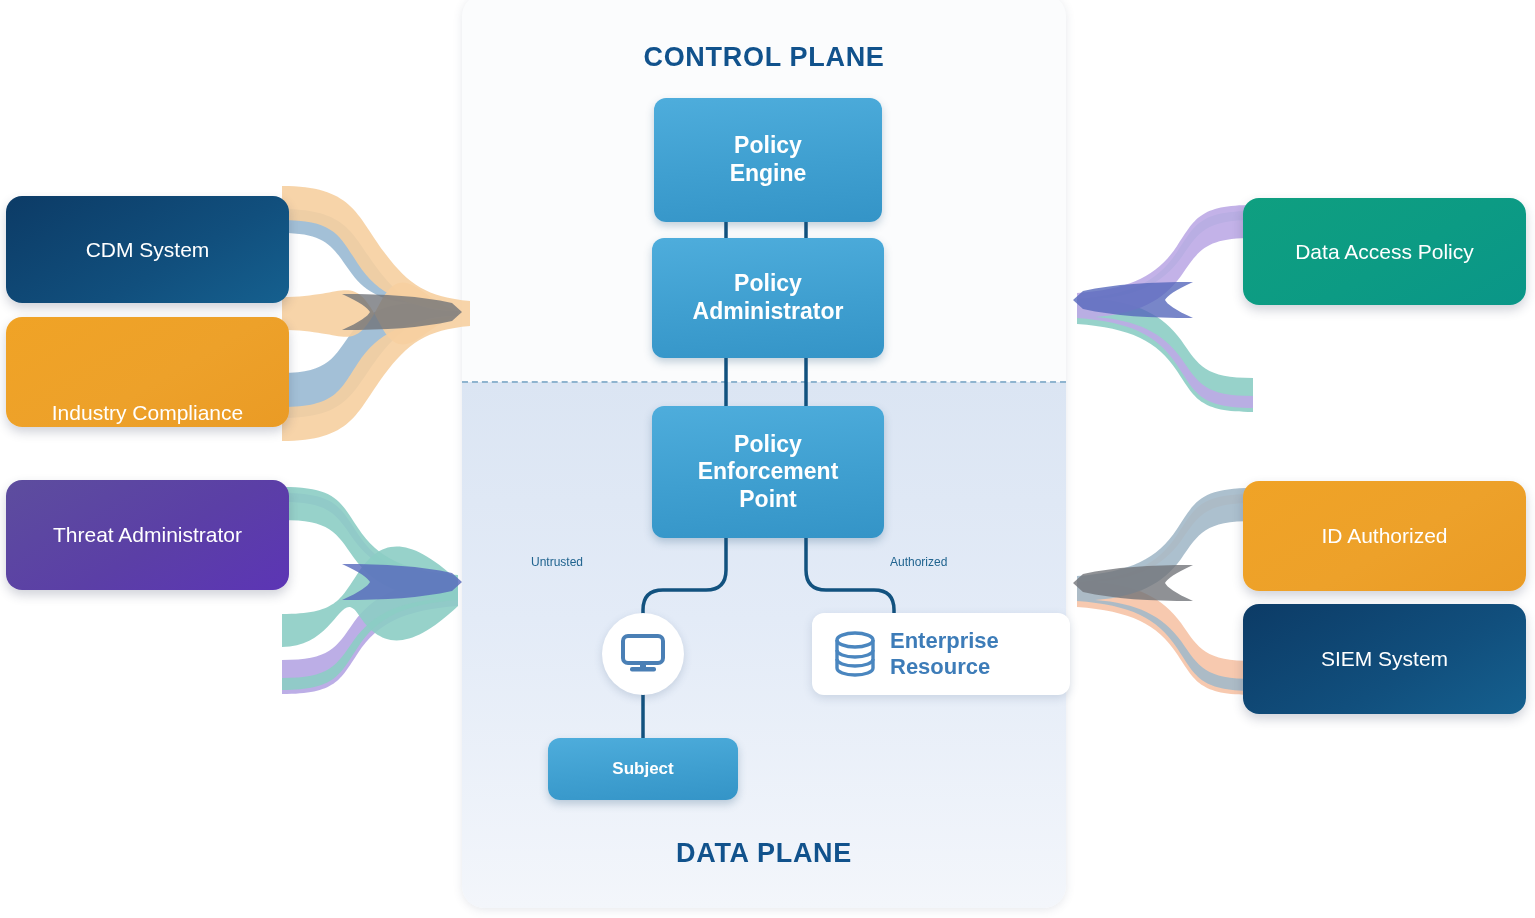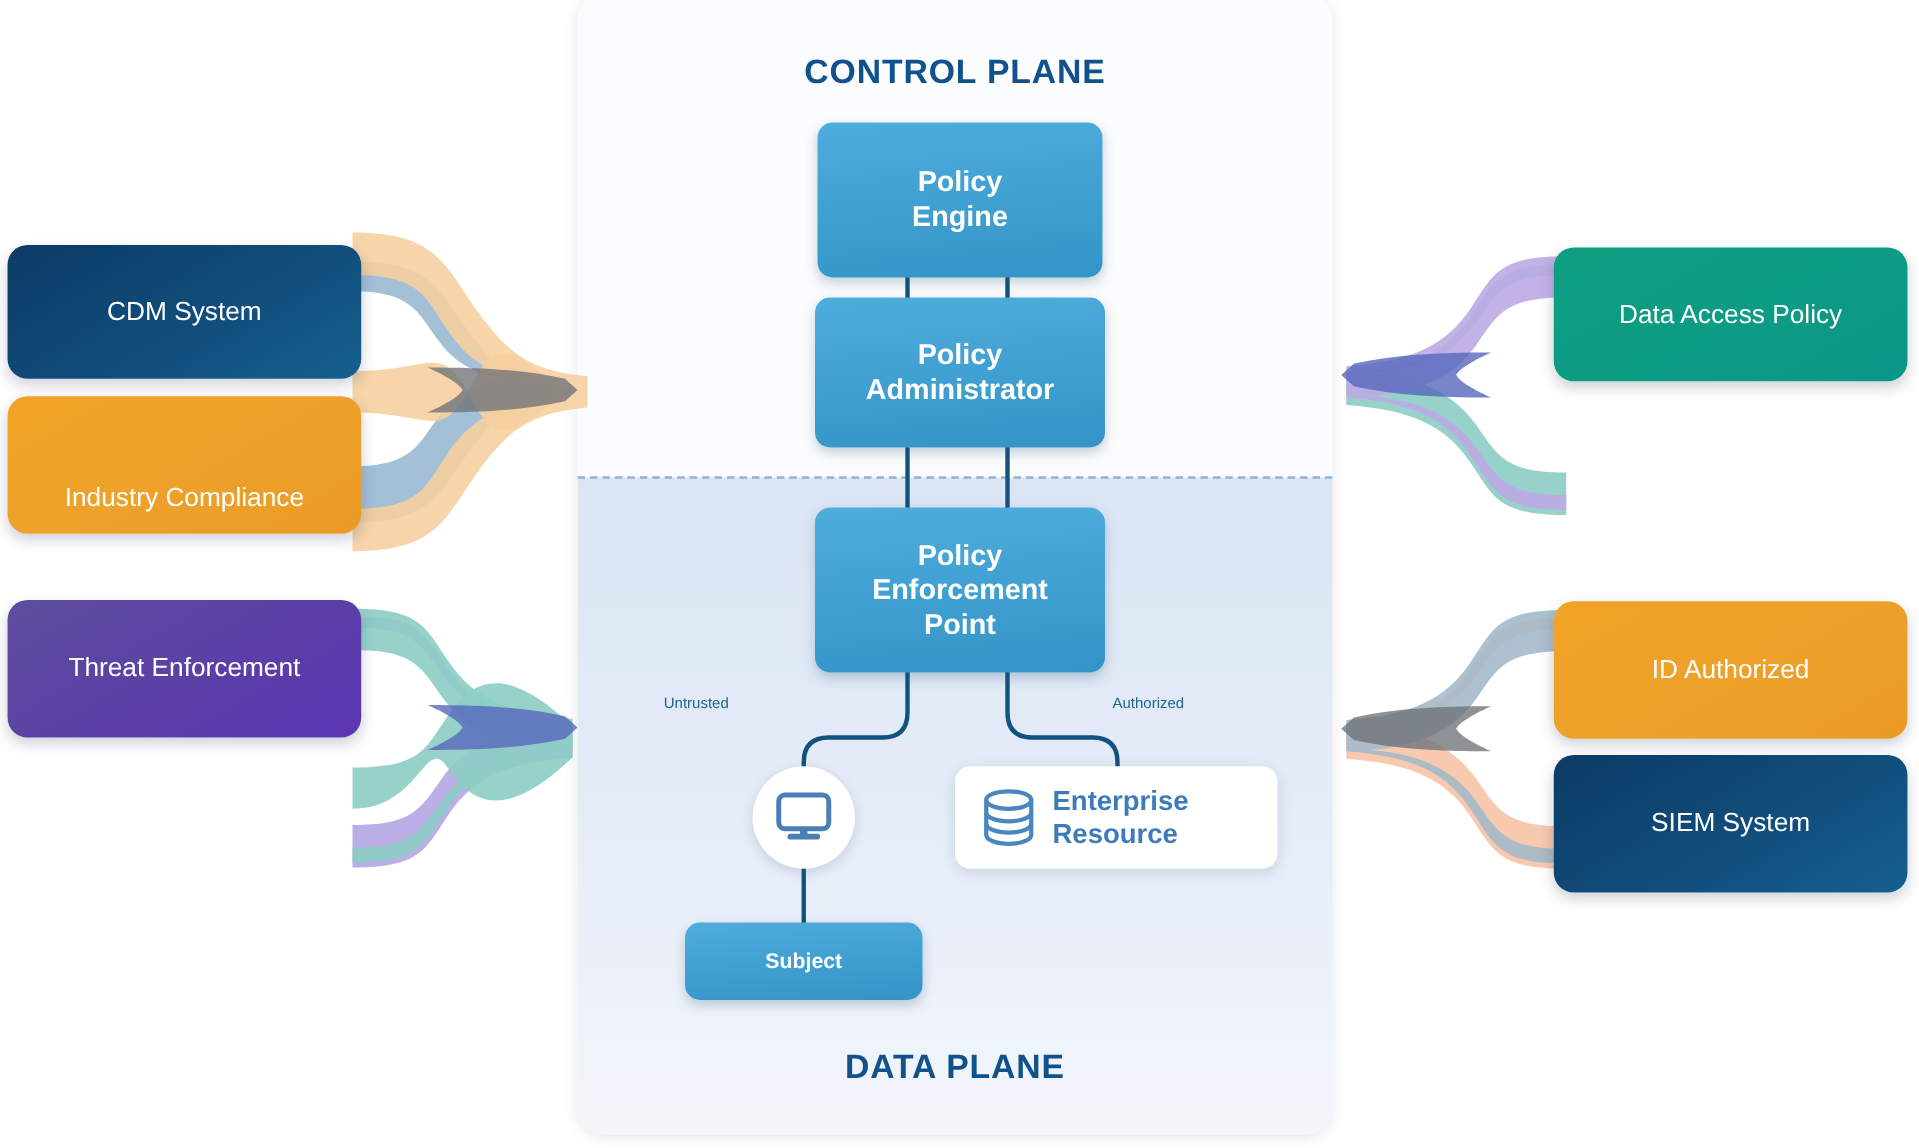--- a/index.html
+++ b/index.html
@@ -105,21 +105,21 @@
     border-radius: 50%;
     background: #ffffff;
     box-shadow: 0 3px 9px rgba(60,90,130,.20);
     display: flex; align-items: center; justify-content: center;
     z-index: 7;
   }
 
   
   #enterprise-resource {
     position: absolute;
-    left: 764px; top: 613px;
+    left: 812px; top: 613px;
     width: 258px; height: 82px;
     border-radius: 12px;
     background: #ffffff;
     box-shadow: 0 3px 10px rgba(60,90,130,.18);
     display: flex; align-items: center;
     gap: 14px;
     padding-left: 22px;
     box-sizing: border-box;
     z-index: 7;
   }
@@ -147,21 +147,21 @@
     border-radius: 16px;
     color: #ffffff;
     font-size: 21px;
     display: flex;
     align-items: center;
     justify-content: center;
     text-align: center;
     box-shadow: 0 5px 11px rgba(40,50,80,.22);
     z-index: 5;
     box-sizing: border-box;
-    padding: 16px 14px;
+    padding: 2px 14px;
   }
   .pill.navy  { background: linear-gradient(150deg, #0c3b66 0%, #114f7d 60%, #15608f 100%); }
   .pill.orange{ background: linear-gradient(150deg, #f0a326 0%, #eda12a 55%, #ea9b25 100%); }
   .pill.purple{ background: linear-gradient(150deg, #5d4d9e 0%, #5b3fa6 55%, #5c35b5 100%); }
   .pill.teal  { background: linear-gradient(150deg, #0f9f80 0%, #0c9b84 55%, #0a9688 100%); }
   .pill.purple2{ background: linear-gradient(150deg, #4e3f92 0%, #5a3fa8 55%, #6343bc 100%); }
 
   #pill-cdm           { left: 6px;   top: 196px; width: 283px; height: 107px; }
   #pill-industry      { left: 6px;   top: 317px; width: 283px; height: 110px; align-items: flex-end; }
   #pill-threat        { left: 6px;   top: 480px; width: 283px; height: 110px; }
@@ -335,21 +335,21 @@
   <div class="edge-label" id="label-untrusted">Untrusted</div>
   <div class="edge-label" id="label-authorized">Authorized</div>
 
   <div class="pill navy" id="pill-cdm">
     <span>CDM System</span>
   </div>
   <div class="pill orange" id="pill-industry">
     <span>Industry Compliance</span>
   </div>
   <div class="pill purple" id="pill-threat">
-    <span>Threat Enforcement</span>
+    <span>Threat Administrator</span>
   </div>
 
   <div class="pill teal" id="pill-data-access">
     <span>Data Access Policy</span>
   </div>
   <div class="pill orange" id="pill-id-mgmt">
     <span>ID Authorized</span>
   </div>
   <div class="pill navy" id="pill-siem">
     <span>SIEM System</span>

